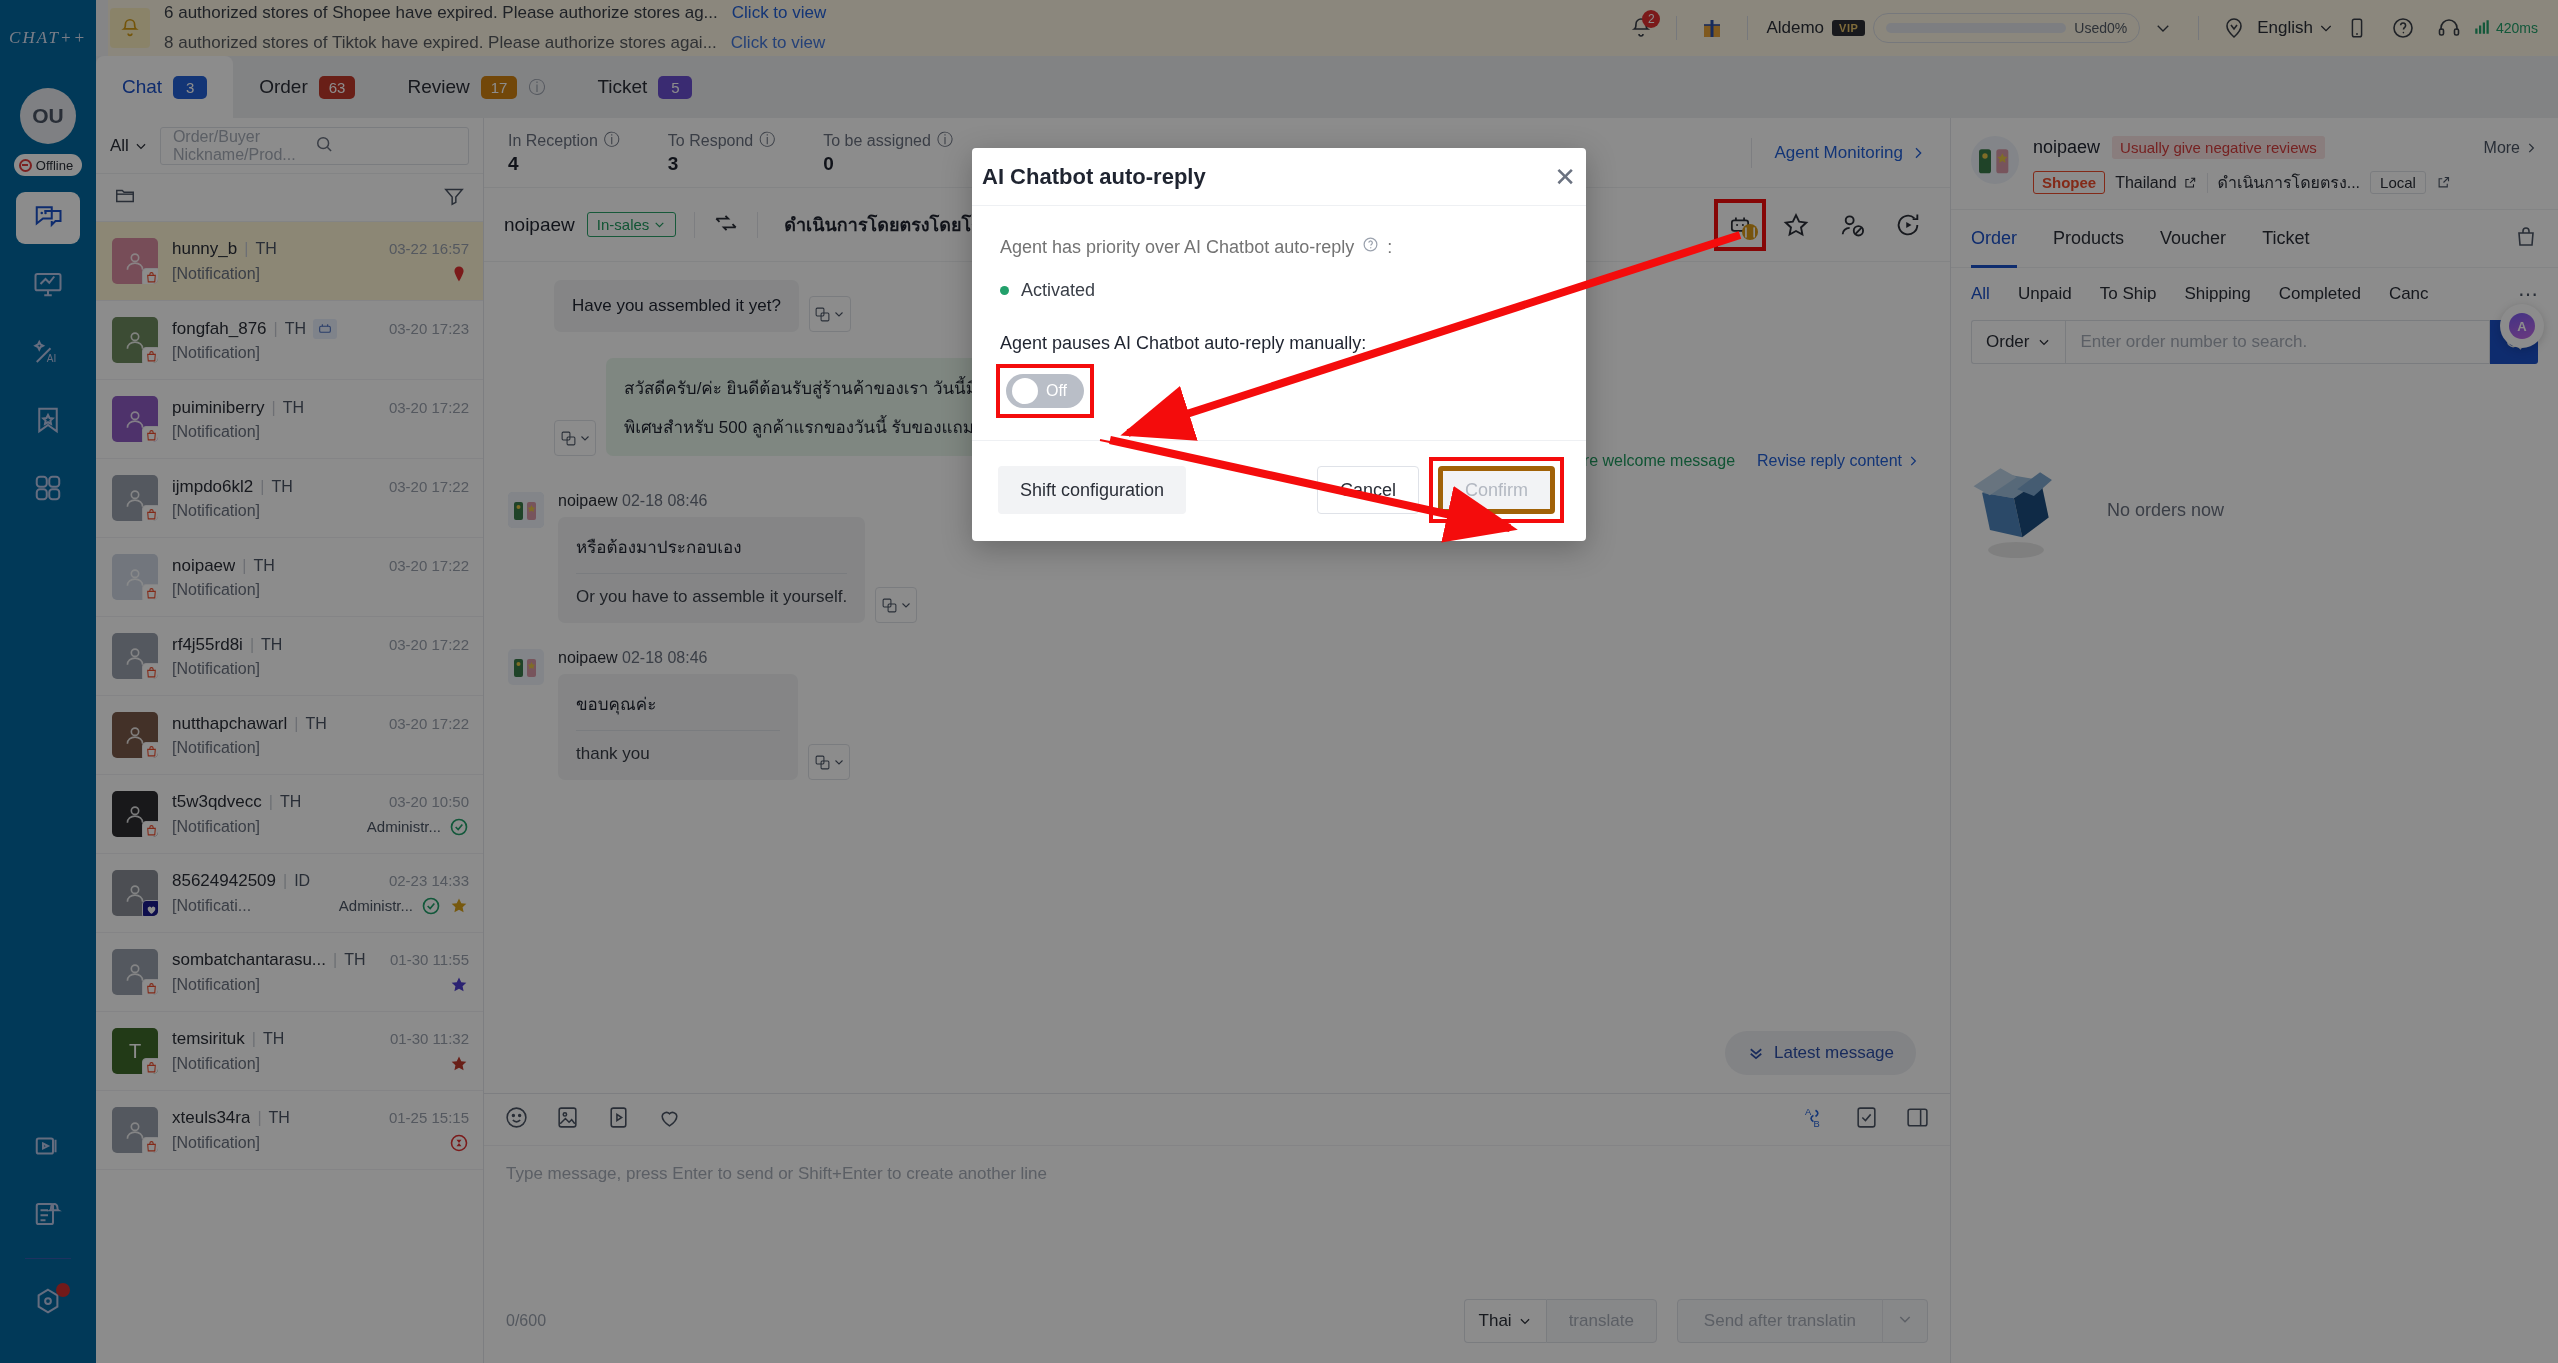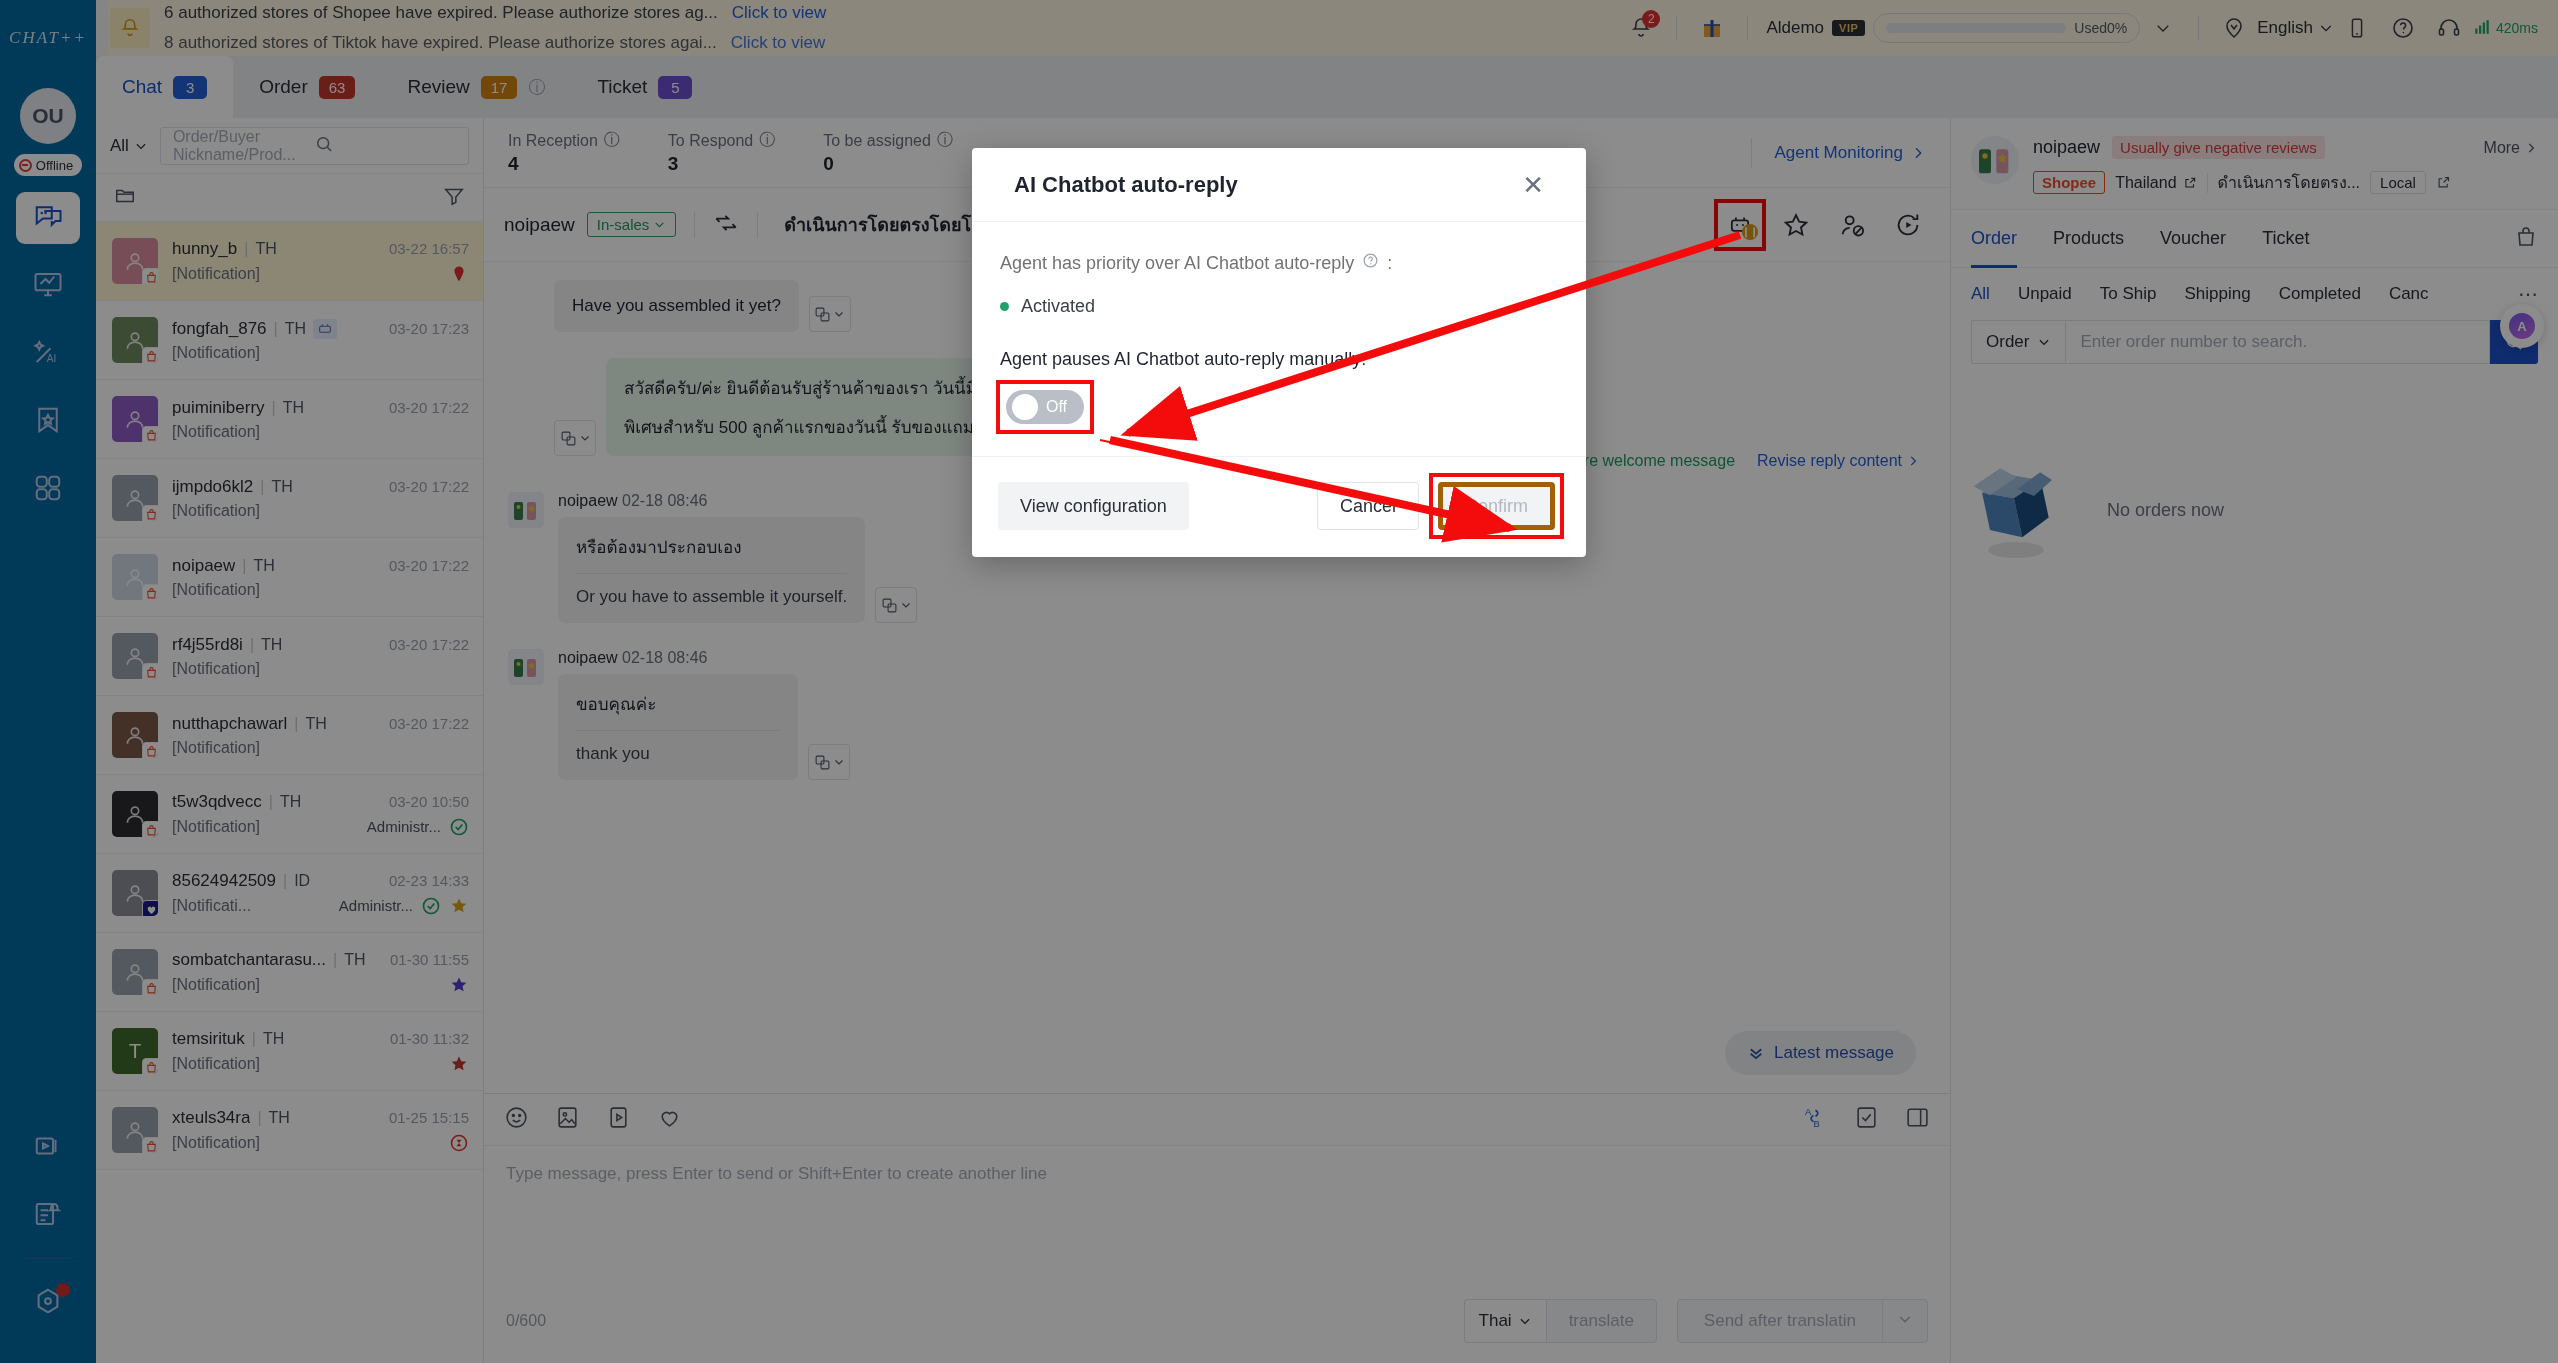--- a/index.html
+++ b/index.html
@@ -331,21 +331,21 @@
     color: #fff; font-size: 13px; font-weight: bold;
   }
 
   
   .modal {
     position: absolute; left: 972px; top: 148px; width: 614px;
     background: #ffffff; border-radius: 4px; z-index: 600;
     box-shadow: 0 8px 30px rgba(0,0,0,.25);
   }
   .m-head {
-    height: 74px; display: flex; align-items: center; padding: 0 42px;
+    height: 58px; display: flex; align-items: center; padding: 0 10px;
     border-bottom: 1px solid #eef0f3;
   }
   .m-title { font-size: 22px; color: #1f2430; font-weight: bold; }
   .m-x { margin-left: auto; color: #6b7280; font-size: 26px; cursor: pointer; line-height: 1; }
   .m-body { padding: 30px 28px 26px; }
   .m-label { font-size: 18px; color: #737373; display: flex; align-items: center; gap: 8px; }
   .m-q { color: #9aa1ad; }
   .m-status { display: flex; align-items: center; gap: 12px; margin-top: 22px; }
   .m-status .dot { width: 9px; height: 9px; border-radius: 50%; background: #22a06b; }
   .m-status .txt { font-size: 18px; color: #3a3f48; }
@@ -1376,21 +1376,21 @@
       </div>
       <div class="m-label2">Agent pauses AI Chatbot auto-reply manually:</div>
       <div class="m-togglewrap">
         <div class="m-toggle">
           <span class="knob"></span>
           <span class="lbl">Off</span>
         </div>
       </div>
     </div>
     <div class="m-foot">
-      <div class="m-btn m-view">View configuration</div>
+      <div class="m-btn m-view">Shift configuration</div>
       <div class="m-btn m-cancel">Cancel</div>
       <div class="m-confirmwrap">
         <div class="m-btn m-confirm">Confirm</div>
       </div>
     </div>
   </div>
 
   <svg class="arrows" width="2558" height="1363">
     <defs>
       <marker id="ah" markerWidth="10" markerHeight="10" refX="8" refY="3.6" orient="auto">

